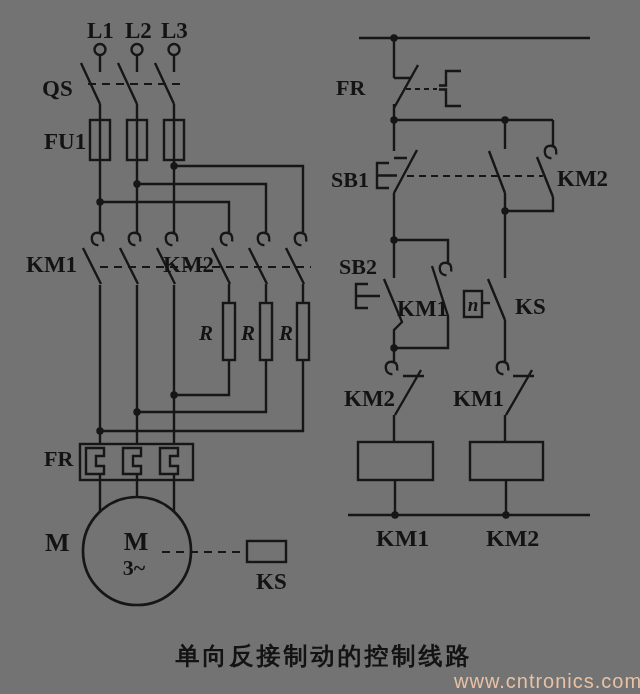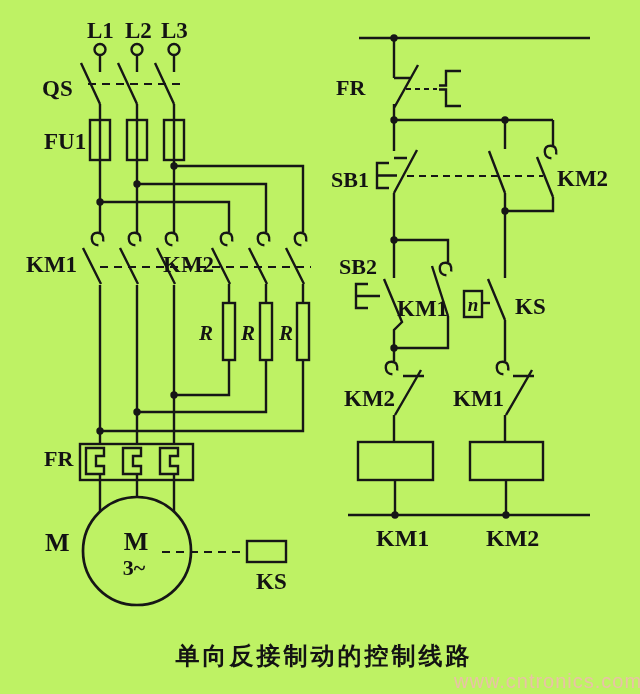--- a/index.html
+++ b/index.html
@@ -1,16 +1,16 @@
 <!DOCTYPE html>
 <html><head>
 <meta charset="utf-8">
 <style>
   html,body{margin:0;padding:0;background:#fcfcf8;}
-  .page{position:relative;width:640px;height:694px;background:#bef264;overflow:hidden;}
+  .page{position:relative;width:640px;height:694px;background:#737373;overflow:hidden;}
   svg{display:block;}
   .w{stroke:#161616;stroke-width:2.4;fill:none;stroke-linecap:butt;}
   .wb{stroke:#161616;stroke-width:2.7;fill:none;}
   .d{stroke:#161616;stroke-width:2.2;fill:none;stroke-dasharray:8 6;}
   .dot{fill:#161616;stroke:none;}
   .box{stroke:#161616;stroke-width:2.4;fill:none;}
   text{font-family:"Liberation Serif","DejaVu Serif",serif;font-weight:bold;fill:#131313;}
   .lbl{font-size:23px;}
   .lbl22{font-size:22px;}
   .lbl24{font-size:24px;}

